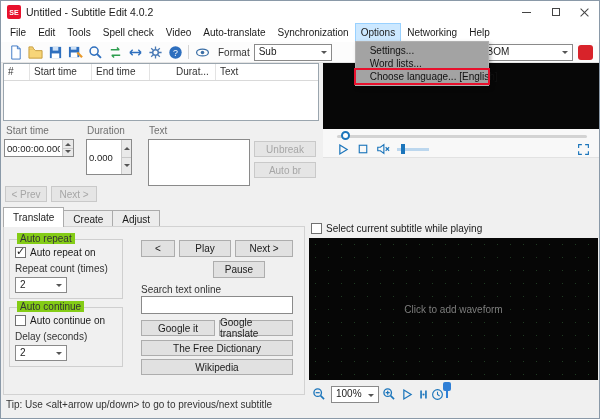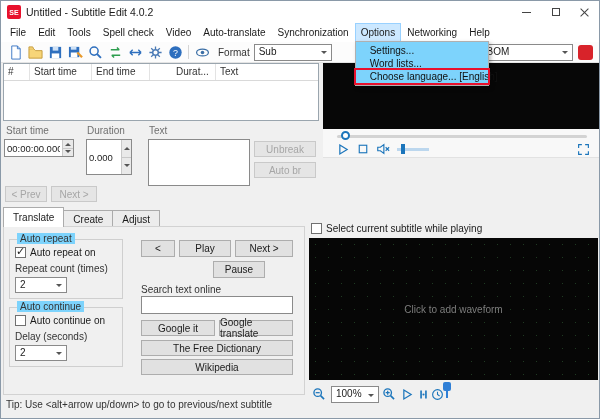--- a/index.html
+++ b/index.html
@@ -15,21 +15,21 @@
   .glyph-min { width:9px; height:1px; background:#444; }
   .glyph-max { width:8px; height:8px; border:1px solid #444; }
   .glyph-close { position:relative; width:9px; height:9px; }
   .glyph-close::before,.glyph-close::after { content:""; position:absolute; left:-1px; top:4px; width:11px; height:1px; background:#444; }
   .glyph-close::before { transform:rotate(45deg); } .glyph-close::after { transform:rotate(-45deg); }
 
   
   .menubar { position:absolute; left:0; top:22px; right:0; height:19px; background:#ffffff; display:flex; align-items:stretch; padding-left:3px; font-size:10px; }
   .menu-item { display:flex; align-items:center; padding:0 6px; position:relative; white-space:nowrap; }
   .menu-item.open { background:#cce8ff; border:1px solid #99d1ff; padding:0 5px; }
-  .dropdown { position:absolute; left:-1px; top:100%; width:134px; background:#7dd3fc; border:1px solid #b0b0b0; box-shadow:2px 2px 4px rgba(0,0,0,0.25); z-index:100; padding:2px 0; }
+  .dropdown { position:absolute; left:-1px; top:100%; width:134px; background:#a3a3a3; border:1px solid #b0b0b0; box-shadow:2px 2px 4px rgba(0,0,0,0.25); z-index:100; padding:2px 0; }
   .dropdown-item { padding:1px 8px 1px 14px; font-size:10px; white-space:nowrap; color:#111; }
   .dropdown-item.annotated { outline:2px solid #e8112d; }
 
   
   .toolbar { position:absolute; left:0; top:41px; right:0; height:21px; background:#fcfcfc; border-bottom:1px solid #e4e4e4; display:flex; align-items:center; padding:0 4px; }
   .tool-icon { width:20px; height:18px; display:flex; align-items:center; justify-content:center; flex:none; }
   .tool-sep { width:1px; height:14px; background:#d5d5d5; margin:0 3px; flex:none; }
   .tool-label { font-size:10px; color:#333; margin:0 4px 0 6px; flex:none; }
   .combo { position:relative; background:#fff; border:1px solid #8a8a8a; padding:1px 16px 1px 4px; font-size:10px; white-space:nowrap; overflow:hidden; }
   .combo::after { content:""; position:absolute; right:4px; top:50%; margin-top:-1px; border:3px solid transparent; border-top-color:#555; }
@@ -65,21 +65,21 @@
   .pbtn { position:absolute; width:16px; height:14px; top:13px; display:flex; align-items:center; justify-content:center; }
   .vol-track { position:absolute; left:74px; top:19px; width:32px; height:3px; background:#bcd7ee; }
   .vol-thumb { position:absolute; left:78px; top:15px; width:4px; height:10px; background:#1b75bb; }
 
   
   .tabstrip { position:absolute; left:2px; top:206px; height:20px; display:flex; align-items:flex-end; }
   .tab { height:17px; display:flex; align-items:center; padding:0 9px; background:#ececec; border:1px solid #ababab; border-bottom:none; margin-right:-1px; font-size:10px; }
   .tab.selected { height:20px; background:#fff; z-index:2; position:relative;text-align:center; }
   .tabpane { position:absolute; left:2px; top:225px; width:302px; height:169px; border:1px solid #d2d2d2; background:#f0f0f0; }
   .group { position:absolute; border:1px solid #cfcfcf; }
-  .group-label { position:absolute; top:-7px; left:7px; background:#7dd3fc; padding:0 3px; font-size:10px; color:#333; }
+  .group-label { position:absolute; top:-7px; left:7px; background:#84cc16; padding:0 3px; font-size:10px; color:#333; }
   .check-row { position:absolute; display:flex; align-items:center; gap:4px; font-size:10px; white-space:nowrap; }
   .cb { width:11px; height:11px; border:1px solid #707070; background:#fff; position:relative; flex:none; }
   .cb.checked::after { content:"\2713"; position:absolute; left:0px; top:-3px; font-size:11px; color:#222; }
   .combo-sm { position:absolute; width:52px; height:16px; }
   .tip { position:absolute; left:5px; top:398px; font-size:10px; color:#333; white-space:nowrap; }
 
   
   .wave-check { position:absolute; left:310px; top:222px; }
   .waveform { position:absolute; left:308px; top:237px; width:289px; height:142px; background:#060606;
               background-image:radial-gradient(#1f3a22 0.8px, transparent 0.9px); background-size:13px 13px;

